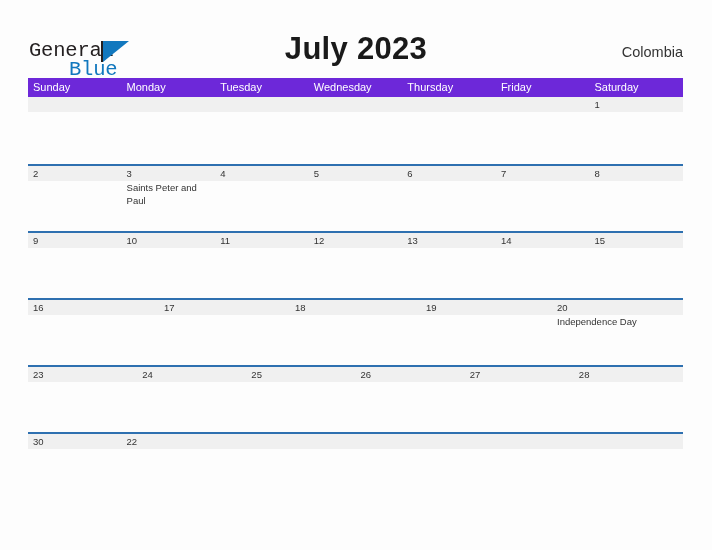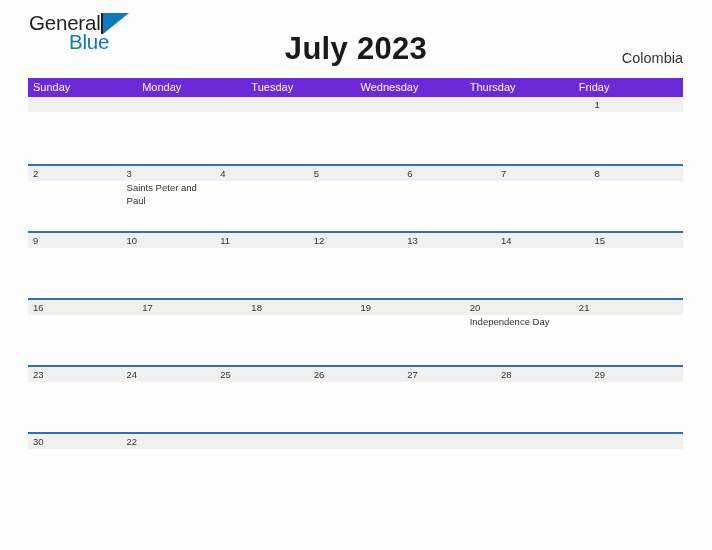--- a/index.html
+++ b/index.html
@@ -19,23 +19,24 @@
   .topbar {
     position: absolute;
     left: 0; top: 0;
     width: 712px;
     height: 78px;
   }
 
   .logo {
     position: absolute;
     left: 29px;
-    top: 12px;
+    top: 40px;
     width: 200px;
     height: 44px;
+    font-family: Liberation Mono, monospace;
   }
   .logo-general {
     position: absolute;
     left: 0; top: 0;
     font-size: 20.5px;
     color: #231f20;
     letter-spacing: -0.2px;
     line-height: 22px;
     white-space: nowrap;
   }
@@ -73,21 +74,21 @@
     text-align: center;
     font-size: 31px;
     font-weight: 700;
     color: #1a1a1a;
     letter-spacing: 0.3px;
   }
 
   .cal-country {
     position: absolute;
     right: 29px;
-    top: 50px;
+    top: 44px;
     font-size: 14.5px;
     color: #333333;
     white-space: nowrap;
   }
 
   
   .calendar {
     position: absolute;
     left: 28px;
     top: 78px;
@@ -176,20 +177,21 @@
 
 <div class="calendar">
 
   <div class="weekday-header">
       <div class="weekday-cell">Sunday</div>
       <div class="weekday-cell">Monday</div>
       <div class="weekday-cell">Tuesday</div>
       <div class="weekday-cell">Wednesday</div>
       <div class="weekday-cell">Thursday</div>
       <div class="weekday-cell">Friday</div>
+      <div class="weekday-cell">Saturday</div>
     </div>
 
   <div id="weeks-container">
       <div class="week-row">
         <div class="week-band"></div>
         <div class="week-cells">
           <div class="day-cell empty">
             <span class="day-num"></span>
           </div>
           <div class="day-cell empty">
@@ -281,23 +283,20 @@
           </div>
           <div class="day-cell">
             <span class="day-num">19</span>
           </div>
           <div class="day-cell">
             <span class="day-num">20</span>
             <div class="day-events">
               <div class="day-event">Independence Day</div>
             </div>
           </div>
-          <div class="day-cell">
-            <span class="day-num">21</span>
-          </div>
         </div>
       </div>
       <div class="week-row">
         <div class="week-band"></div>
         <div class="week-cells">
           <div class="day-cell">
             <span class="day-num">23</span>
           </div>
           <div class="day-cell">
             <span class="day-num">24</span>
@@ -307,23 +306,20 @@
           </div>
           <div class="day-cell">
             <span class="day-num">26</span>
           </div>
           <div class="day-cell">
             <span class="day-num">27</span>
           </div>
           <div class="day-cell">
             <span class="day-num">28</span>
           </div>
-          <div class="day-cell">
-            <span class="day-num">29</span>
-          </div>
         </div>
       </div>
       <div class="week-row">
         <div class="week-band"></div>
         <div class="week-cells">
           <div class="day-cell">
             <span class="day-num">30</span>
           </div>
           <div class="day-cell">
             <span class="day-num">22</span>

